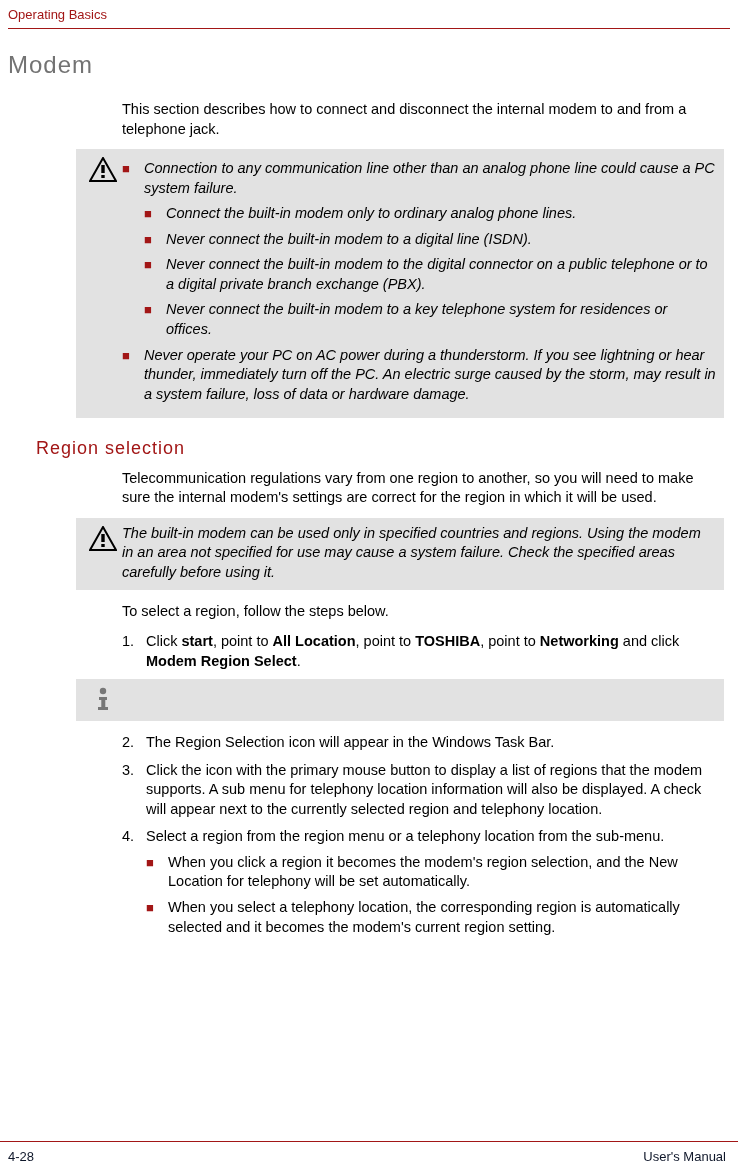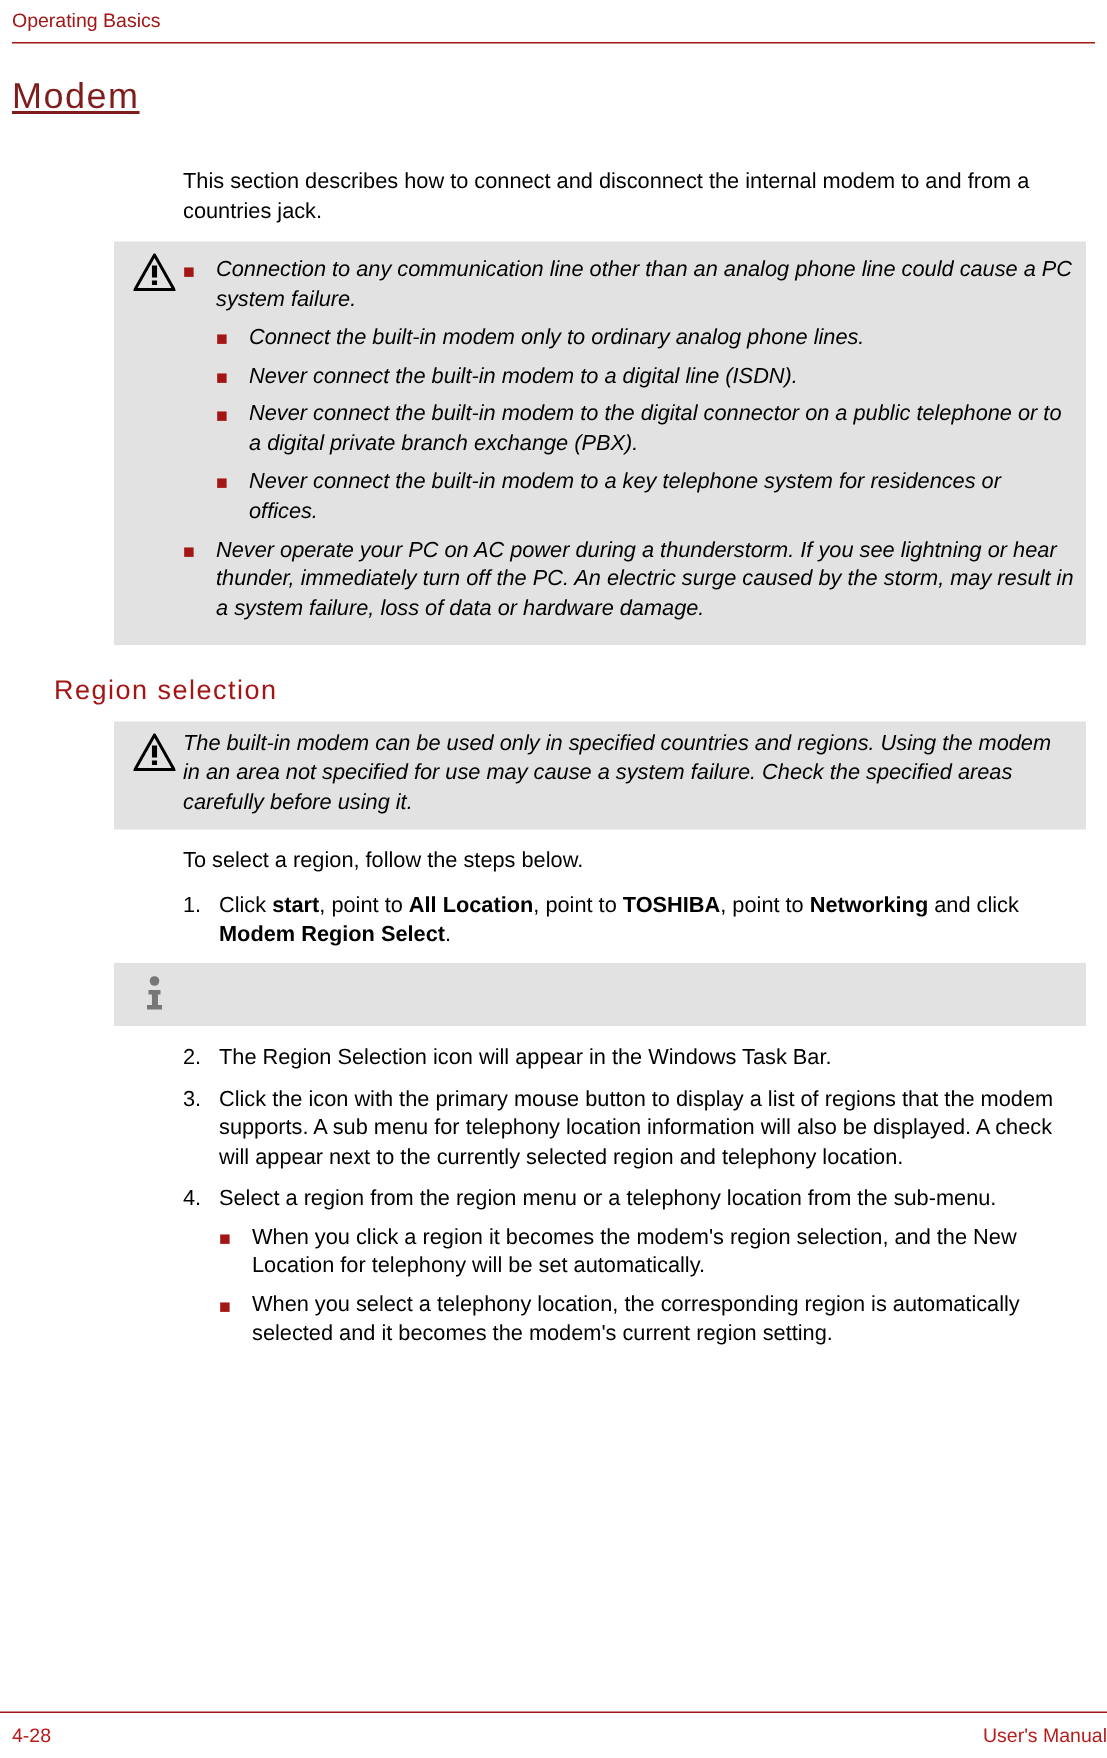--- a/index.html
+++ b/index.html
@@ -21,27 +21,26 @@
     padding: 5px 0 3px 0;
     border-bottom: 1px solid #a21616;
     margin-bottom: 20px;
   }
   .header-text {
     color: #a21616;
     font-size: 13px;
     margin-top: 27px;
   }
   .h1 {
-    color: #7f1d1d;
+    color: #737373;
     font-size: 24px;
     font-weight: normal;
     font-family: Verdana, Arial, sans-serif;
     letter-spacing: 1px;
-    margin-bottom: 31px;
-    text-decoration: underline;
+    margin-bottom: 19px;
   }
   .h2 {
     color: #a21616;
     font-size: 18px;
     font-weight: normal;
     font-family: Verdana, Arial, sans-serif;
     letter-spacing: 1px;
     margin: 18px 0 8px 28px;
   }
   .body-text {
@@ -101,41 +100,41 @@
   }
   .ol-sub {
     list-style: none;
     margin: 6px 0 0 24px;
   }
   .footer {
     position: absolute;
     bottom: 6px;
     left: 0;
     right: 0;
-    padding: 6px 0 0 8px;
+    padding: 6px 12px 0 8px;
     border-top: 1px solid #a21616;
     display: flex;
     justify-content: space-between;
-    color: #b91c1c;
+    color: #0f172a;
     font-size: 13px;
   }
   .bold { font-weight: bold; }
   .icon-svg { display: block; }
 </style>
 </head>
 <body>
 
 <div class="page">
   <div class="header">
     <span class="header-text">Operating Basics</span>
   </div>
 
   <div class="h1">Modem</div>
 
-  <p class="body-text">This section describes how to connect and disconnect the internal modem to and from a countries jack.</p>
+  <p class="body-text">This section describes how to connect and disconnect the internal modem to and from a telephone jack.</p>
 
   <div class="note-box">
     <div class="note-icon">
       <svg class="icon-svg" width="28" height="26" viewBox="0 0 28 26">
         <polygon points="14,1 27,24 1,24" fill="none" stroke="#000" stroke-width="2"></polygon>
         <rect x="12.3" y="8" width="3.4" height="8" fill="#000"></rect>
         <rect x="12.3" y="18" width="3.4" height="3" fill="#000"></rect>
       </svg>
     </div>
     <div class="note-content">
@@ -166,20 +165,21 @@
       <ul class="bullet-list">
         <li class="bullet-item">
           <span class="bullet-sq">■</span>
           <span class="bullet-text">Never operate your PC on AC power during a thunderstorm. If you see lightning or hear thunder, immediately turn off the PC. An electric surge caused by the storm, may result in a system failure, loss of data or hardware damage.</span>
         </li>
       </ul>
     </div>
   </div>
 
   <div class="h2">Region selection</div>
+  <p class="body-text">Telecommunication regulations vary from one region to another, so you will need to make sure the internal modem's settings are correct for the region in which it will be used.</p>
 
   <div class="note-box">
     <div class="note-icon">
       <svg class="icon-svg" width="28" height="26" viewBox="0 0 28 26">
         <polygon points="14,1 27,24 1,24" fill="none" stroke="#000" stroke-width="2"></polygon>
         <rect x="12.3" y="8" width="3.4" height="8" fill="#000"></rect>
         <rect x="12.3" y="18" width="3.4" height="3" fill="#000"></rect>
       </svg>
     </div>
     <div class="note-content">The built-in modem can be used only in specified countries and regions. Using the modem in an area not specified for use may cause a system failure. Check the specified areas carefully before using it.</div>

